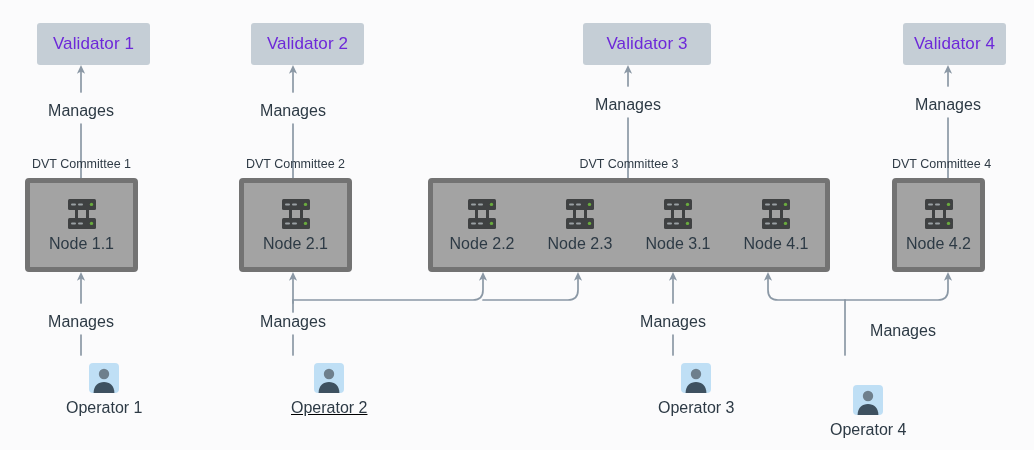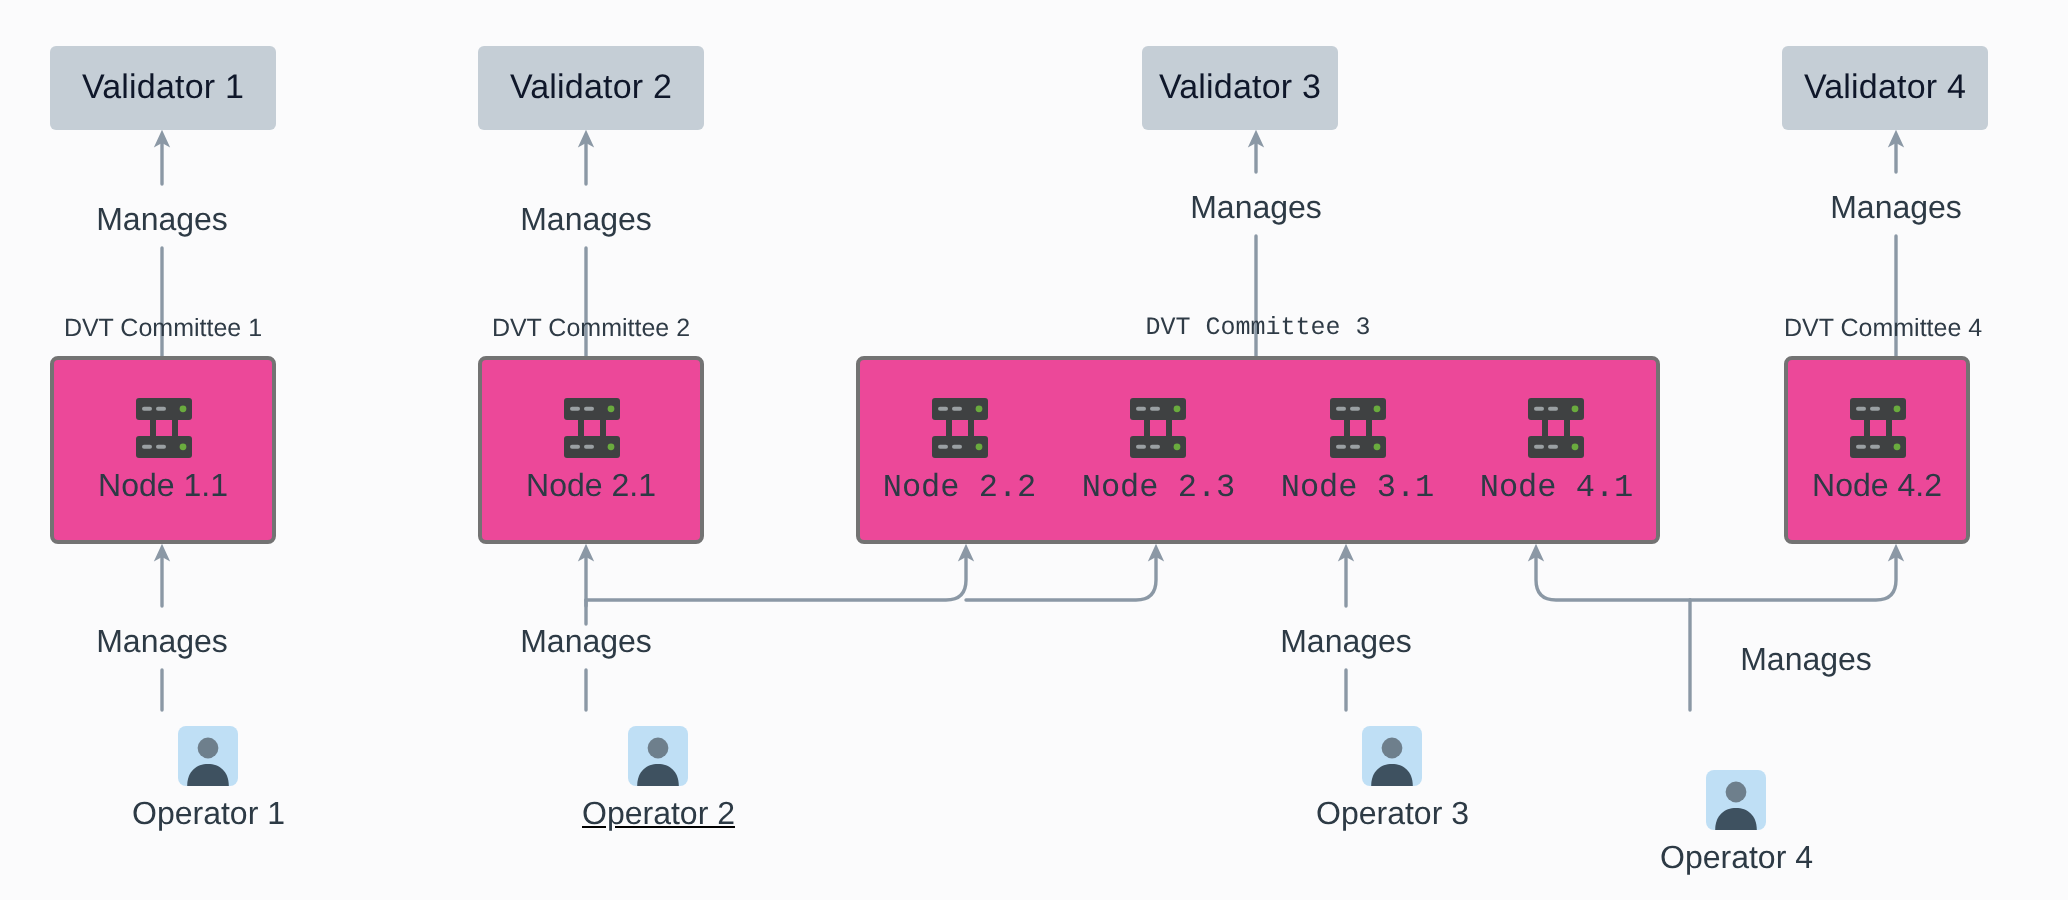--- a/index.html
+++ b/index.html
@@ -30,44 +30,45 @@
     box-sizing: border-box;
   }
   
   .validator-box {
     background: #c5ced6;
     border-radius: 3px;
     height: 42px;
     display: flex;
     align-items: center;
     justify-content: center;
-    color: #0f172a;
+    color: #6d28d9;
     font-size: 17px;
     letter-spacing: .1px;
+    margin-left: 12px;
   }
   
   .committee {
     position: absolute;
   }
   .committee-title {
     position: absolute;
     top: -21px;
     left: 0;
     width: 100%;
     text-align: center;
     font-size: 12.5px;
     color: #2f3b46;
     white-space: nowrap;
   }
   .committee-box {
     box-sizing: border-box;
     width: 100%;
     height: 94px;
-    background: #ec4899;
-    border: 2px solid #737373;
+    background: #a3a3a3;
+    border: 5px solid #737373;
     border-radius: 4px;
     display: flex;
     flex-direction: row;
     align-items: center;
     justify-content: space-around;
   }
   .node {
     display: flex;
     flex-direction: column;
     align-items: center;
@@ -158,21 +159,21 @@
       <path d="M845,300 L938,300 Q948,300 948,290 L948,276" marker-end="url(#arrowhead)"></path>
     </g>
   </svg>
 
   <div class="node-abs validator-box" style="left:25px; top:23px; width:113px;">
     <span>Validator 1</span>
   </div>
   <div class="node-abs validator-box" style="left:239px; top:23px; width:113px;">
     <span>Validator 2</span>
   </div>
-  <div class="node-abs validator-box" style="left:571px; top:23px; width:98px;">
+  <div class="node-abs validator-box" style="left:571px; top:23px; width:128px;">
     <span>Validator 3</span>
   </div>
   <div class="node-abs validator-box" style="left:891px; top:23px; width:103px;">
     <span>Validator 4</span>
   </div>
 
   <div class="committee" style="left:25px; top:178px; width:113px;">
     <div class="committee-title">DVT Committee 1</div>
     <div class="committee-box">
       <div class="node">
@@ -211,21 +212,21 @@
             <rect x="9" y="25.4" width="5" height="2" rx="1" fill="#9aa0a3"></rect>
             <rect x="16" y="25.4" width="5" height="2" rx="1" fill="#9aa0a3"></rect>
             <circle cx="29.5" cy="26.4" r="1.7" fill="#6aab3e"></circle>
           </svg>
         </span>
         <span class="node-label">Node 2.1</span>
       </div>
     </div>
   </div>
 
-  <div class="committee" style="left:428px; top:178px; width:402px;font-family:Liberation Mono, monospace;">
+  <div class="committee" style="left:428px; top:178px; width:402px;">
     <div class="committee-title">DVT Committee 3</div>
     <div class="committee-box">
       <div class="node">
         <span class="node-icon">
           <svg viewBox="0 0 40 34" width="40" height="34" xmlns="http://www.w3.org/2000/svg">
             <rect x="13" y="11" width="3" height="12" fill="#3f4142"></rect>
             <rect x="24" y="11" width="3" height="12" fill="#3f4142"></rect>
             <rect x="6" y="2" width="28" height="11" rx="1.5" fill="#3f4142"></rect>
             <rect x="6" y="21" width="28" height="11" rx="1.5" fill="#3f4142"></rect>
             <rect x="9" y="6.4" width="5" height="2" rx="1" fill="#9aa0a3"></rect>

